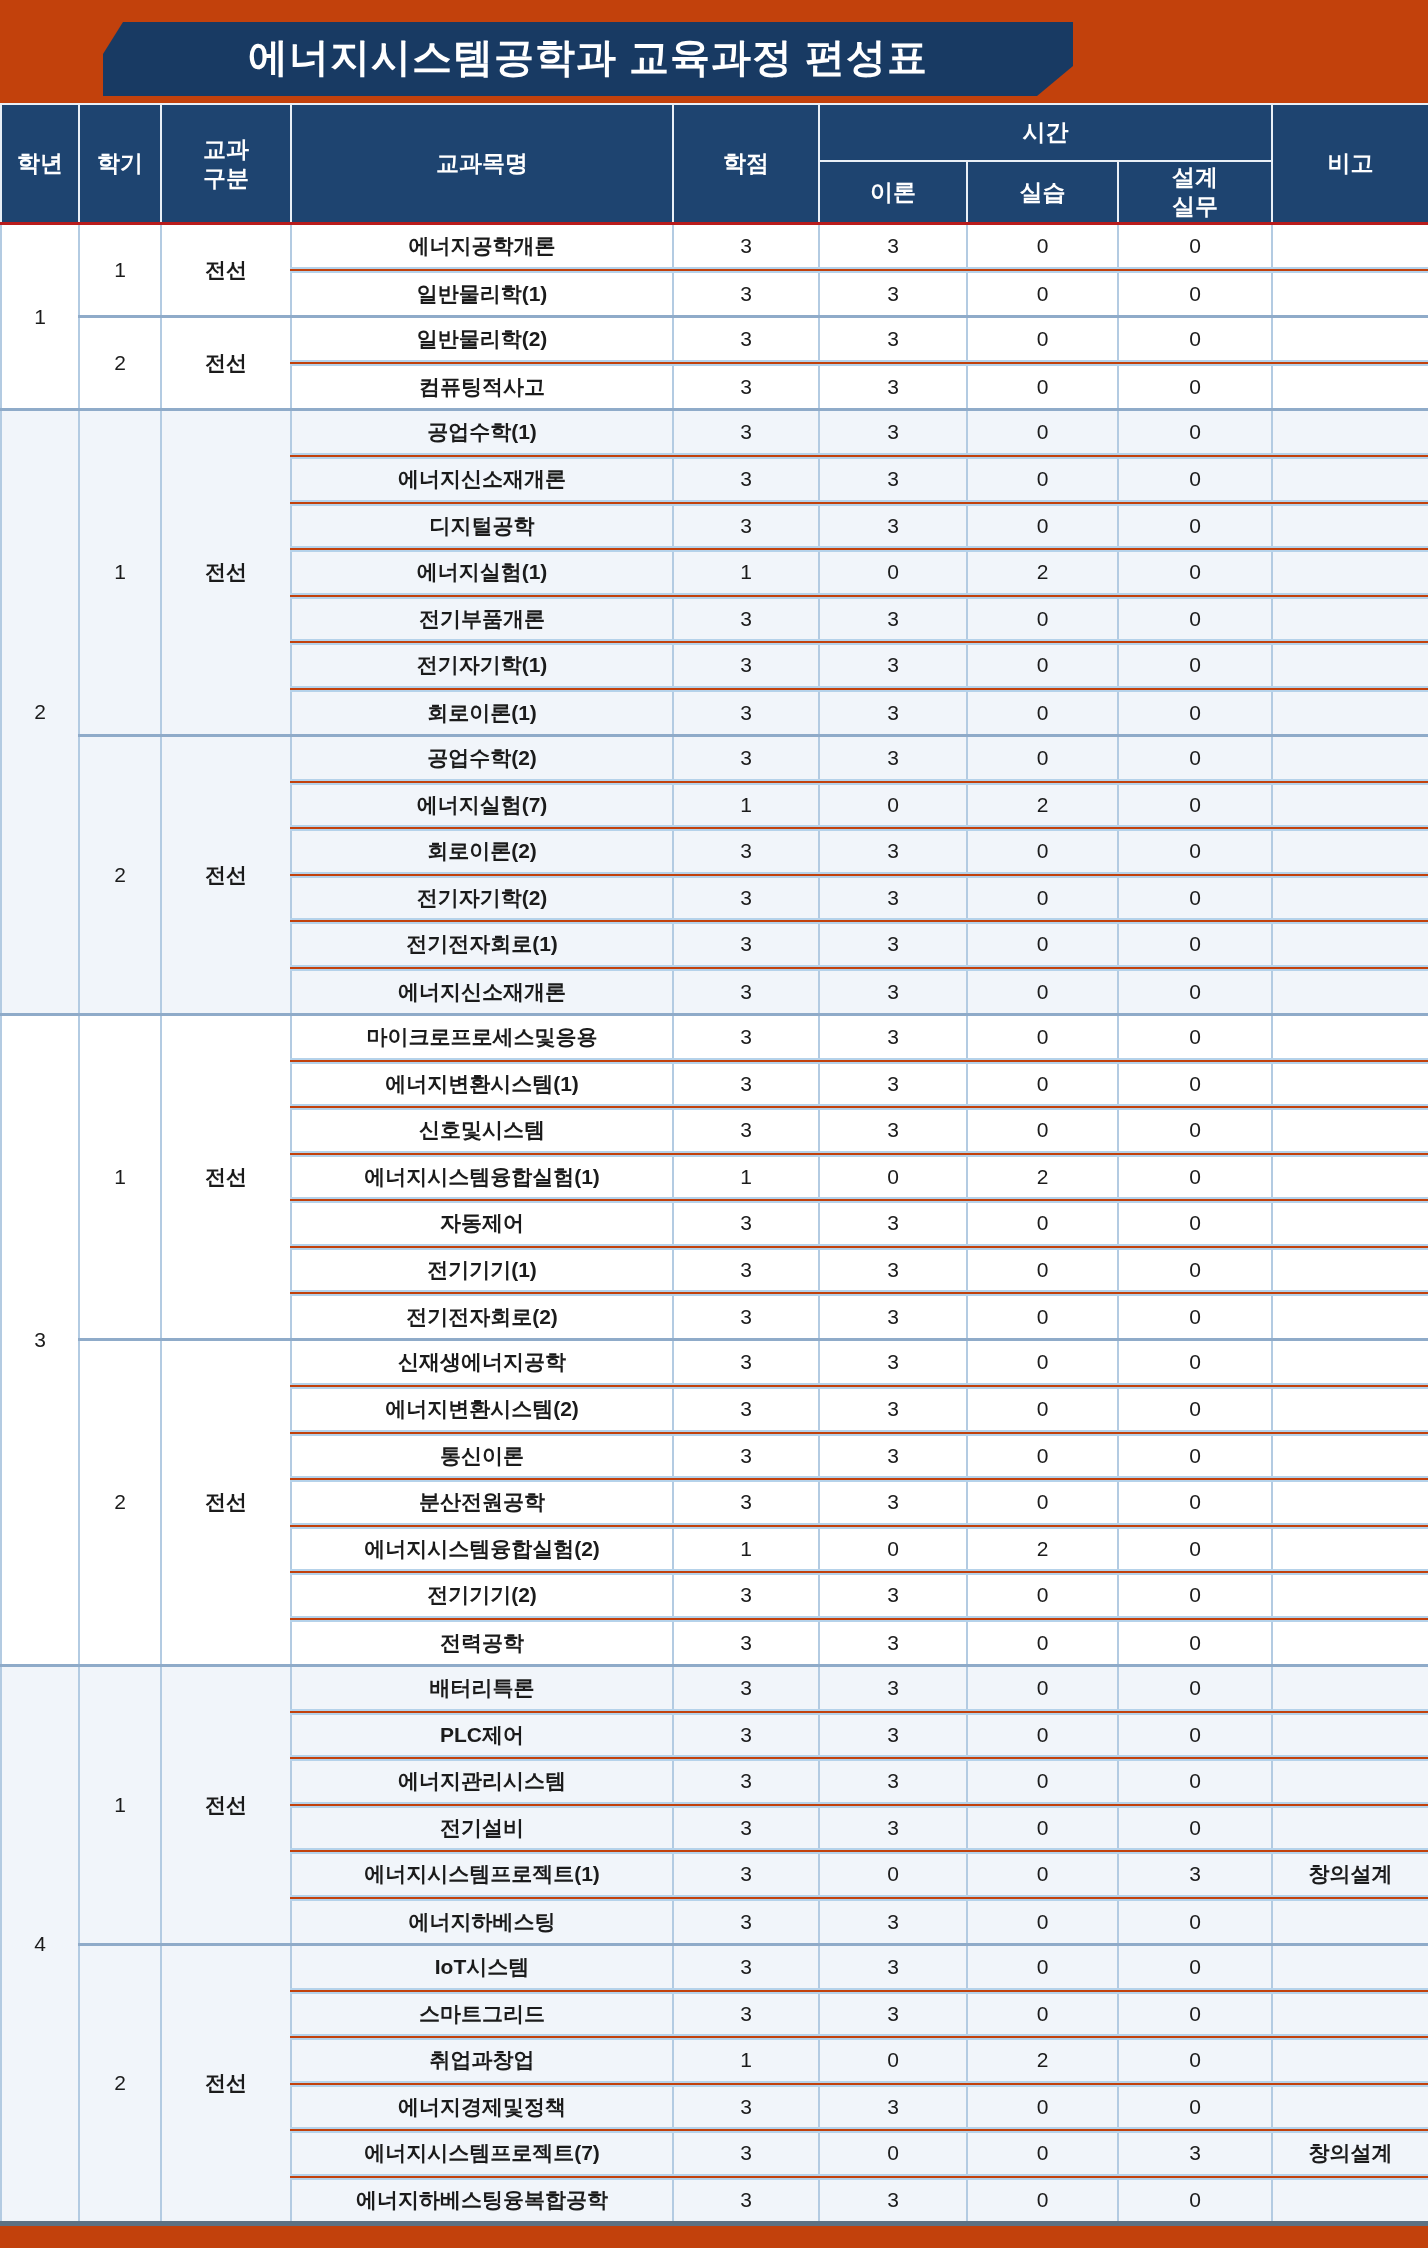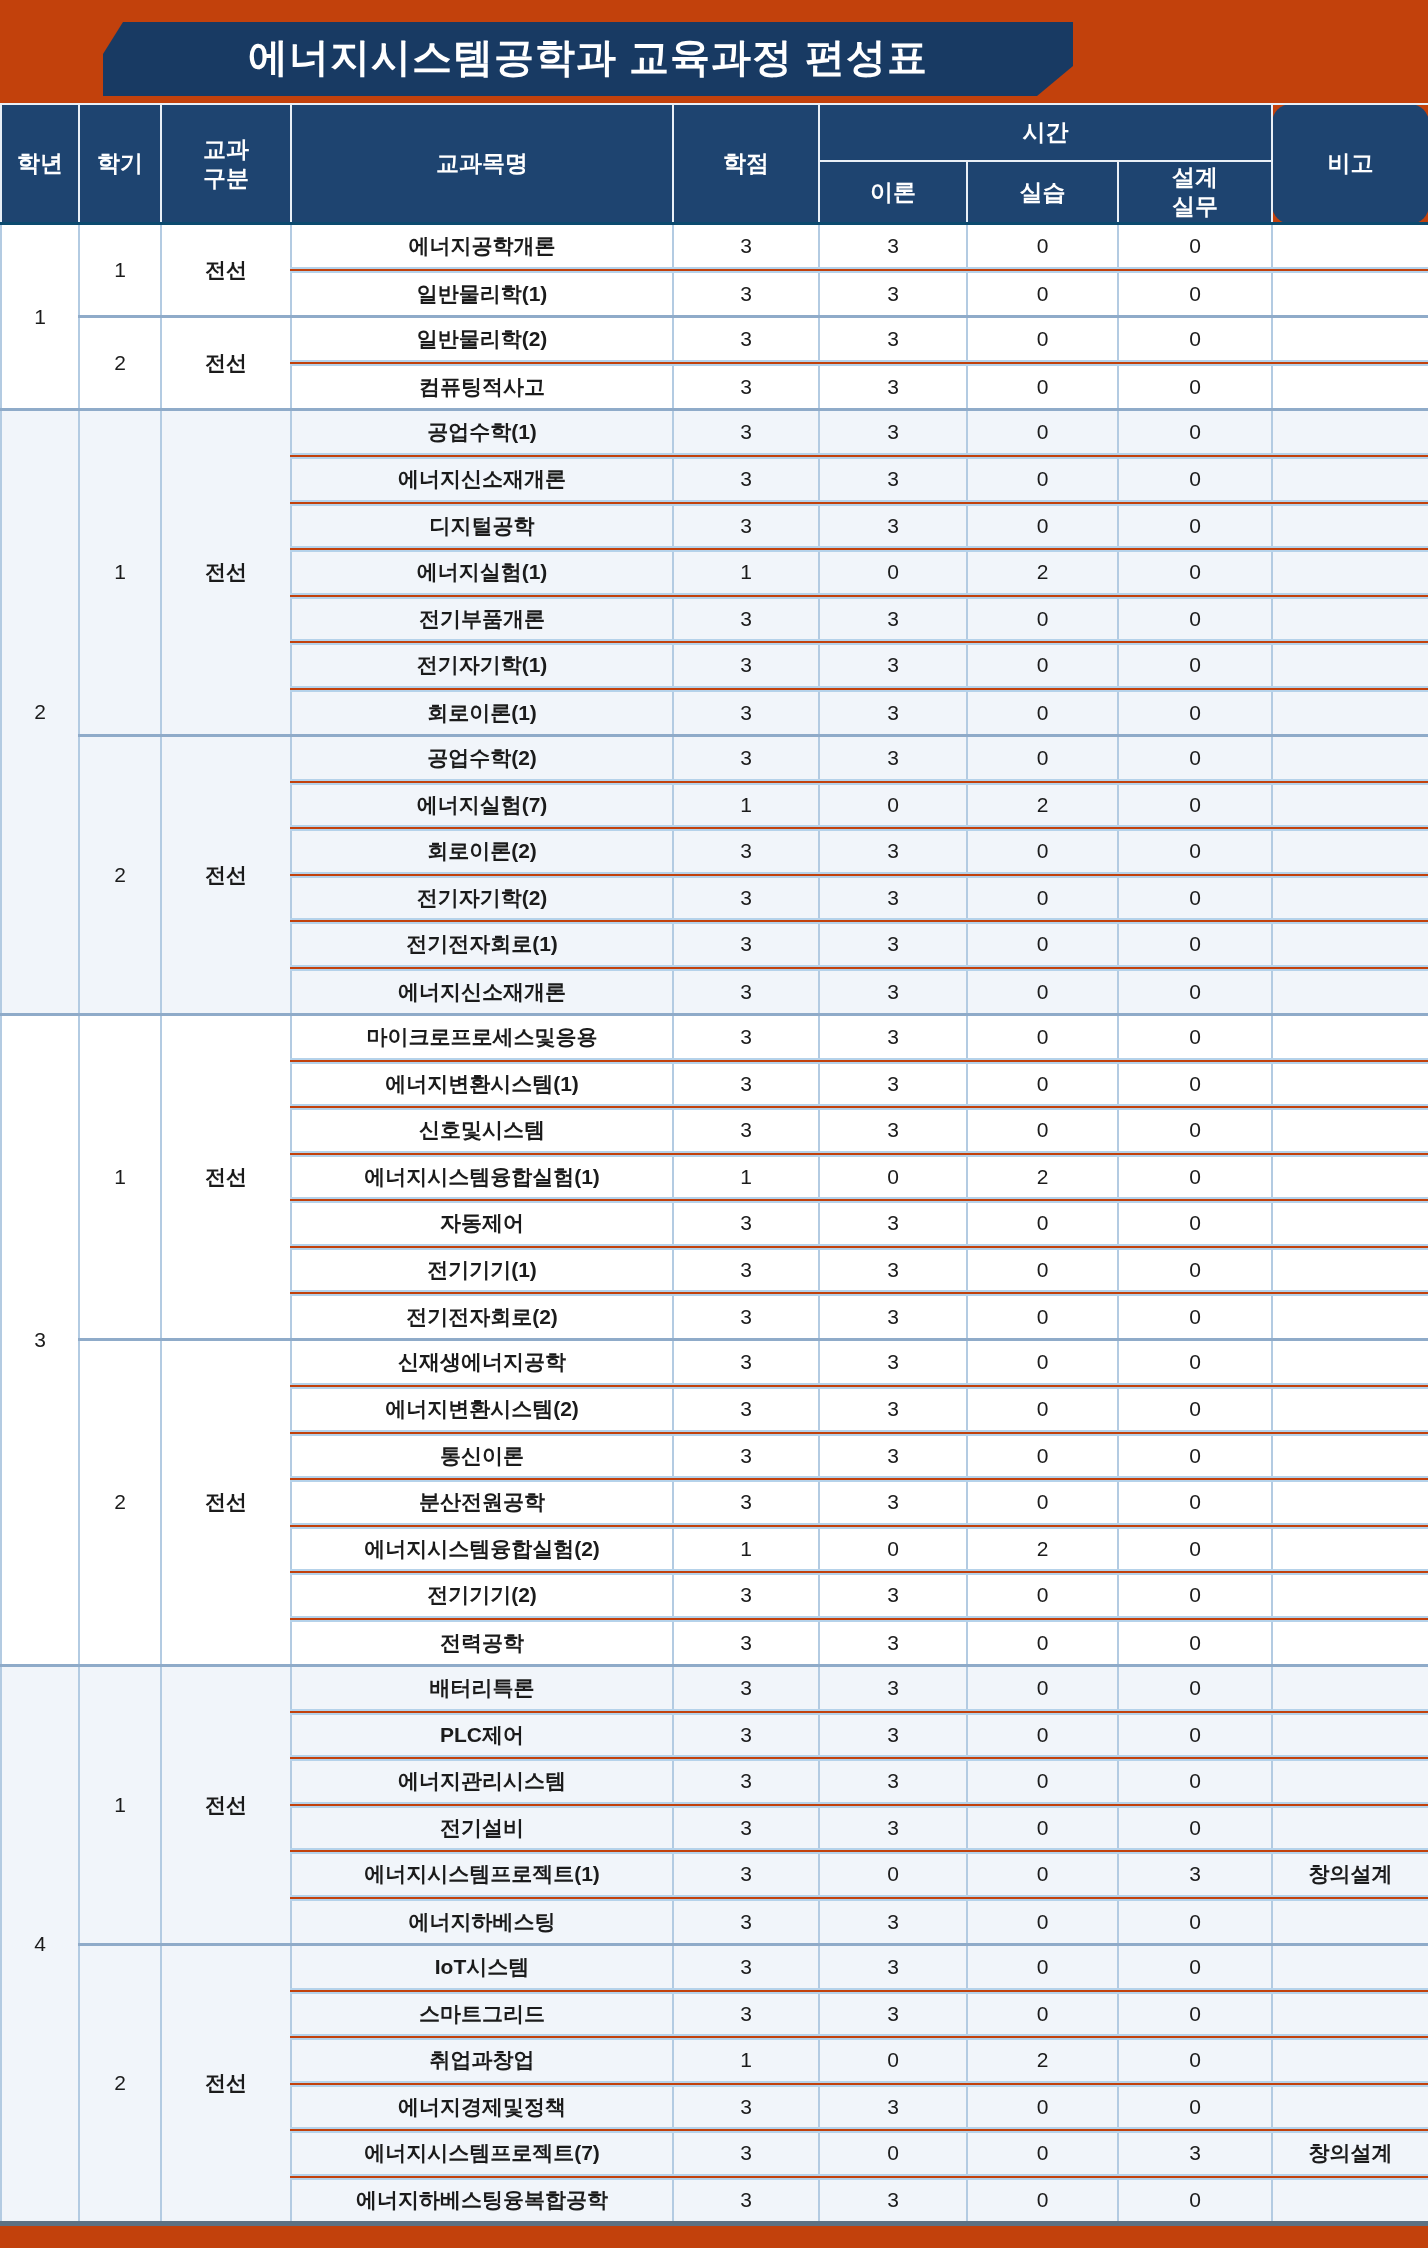--- a/index.html
+++ b/index.html
@@ -35,26 +35,26 @@
     border-left:2px solid #b3cbe2;border-right:2px solid #b3cbe2;
     text-align:center;vertical-align:middle;padding:0;
     font-size:21px;background:#ffffff;overflow:hidden;
   }
   table.curr tr.course{height:46.5px;}
   td.name-cell,td.cat-cell{font-weight:bold;font-size:22px;}
   td.note-cell{font-weight:bold;}
   td.year-cell,td.sem-cell{font-size:22px;}
   td.year-cell{border-left:none;}
   th.c-year{border-left:none;}
-  th.c-note{border-right:2px solid #dbe6f1;border-radius:19px;}
+  th.c-note{border-right:2px solid #dbe6f1;}
   
   tr.course-sep td{border-top:6px double #b5d2ea;}
   
   tr.sem-start td, tr.year-start td{border-top:3px solid #8fabc9;}
-  tbody tr:first-child td{border-top:3px solid #0c4a6e;}
+  tbody tr:first-child td{border-top:3px solid #b91c1c;}
   
   tr.band td{background:#f1f5fa;}
 </style>
 </head>
 <body>
 
 <div class="page">
 
   <div class="banner">
     <span class="title">에너지시스템공학과 교육과정 편성표</span>

